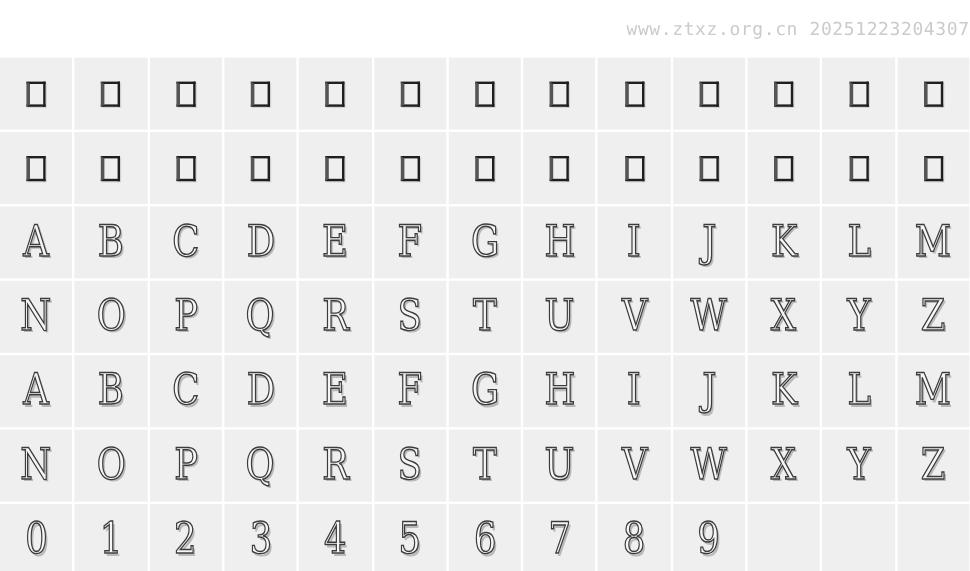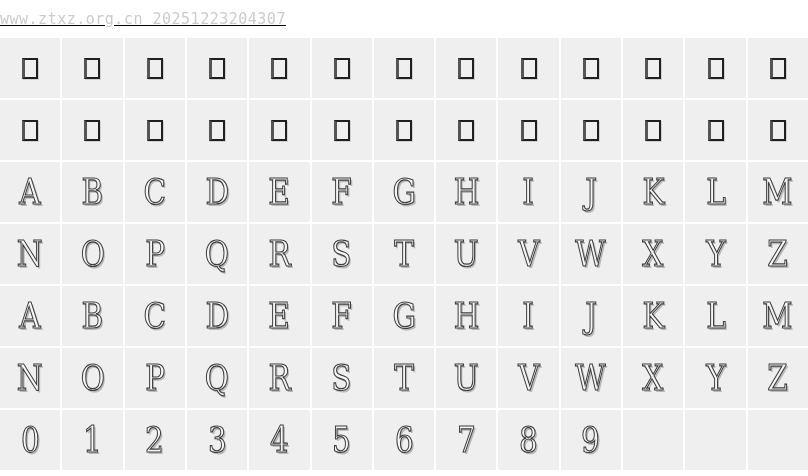--- a/index.html
+++ b/index.html
@@ -13,24 +13,23 @@
     --tofu-left:#555555;
   }
   html,body{margin:0;padding:0;}
   body{
     width:808px;height:476px;
     background:var(--page-bg);
     overflow:hidden;
     font-family:"Liberation Sans",sans-serif;
   }
   .watermark-bar{
-    height:38px;
-    display:flex;align-items:center;justify-content:flex-start;
+    height:48px;
+    display:flex;align-items:center;justify-content:flex-end;
     background:var(--page-bg);
-    text-decoration:underline;
   }
   .watermark{
     font-family:"DejaVu Sans Mono",monospace;
     font-size:15px;
     letter-spacing:0.5px;
     color:var(--watermark-text);
     white-space:pre;
   }
   .glyph-grid{
     display:grid;

